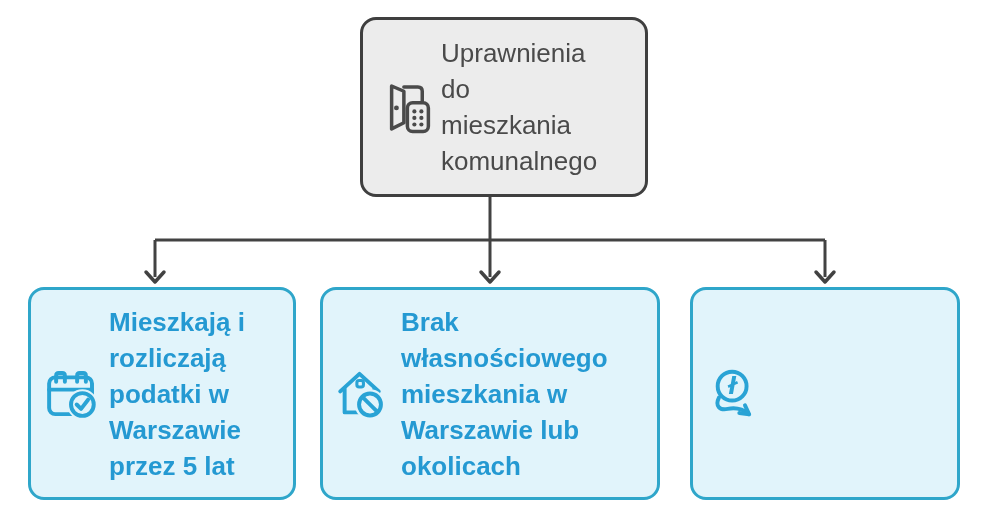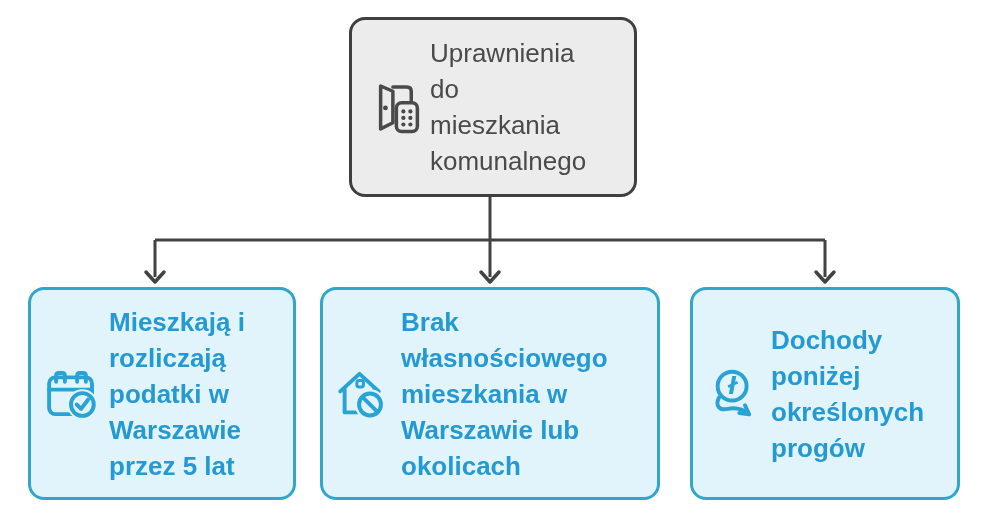--- a/index.html
+++ b/index.html
@@ -16,21 +16,21 @@
     pointer-events:none;
   }
   .node{
     position:absolute;
     box-sizing:border-box;
     display:flex;
     align-items:center;
     border-radius:16px;
   }
   .root-node{
-    left:349px;top:17px;width:288px;height:180px;
+    left:360px;top:17px;width:288px;height:180px;
     background:#ececec;
     border:3px solid #3f3f3f;
     padding-left:12px;
   }
   .root-label{
     color:#4a4a4a;
     font-size:26px;
     line-height:36px;
     font-weight:400;
     white-space:pre-line;
@@ -148,19 +148,15 @@
   <div class="node child-node child-3">
     <span class="icon-wrap blue-icon">
       <svg width="56" height="56" viewBox="0 0 64 64">
         <path d="M16 36 C11 46 17 51 26 49 C36 47 43 49 50 55" stroke="#e1f4fb" stroke-width="10" fill="none" stroke-linecap="round"></path>
         <circle cx="31" cy="23" r="16.5" fill="none" stroke="currentColor" stroke-width="4.5"></circle>
         <text x="31" y="32" text-anchor="middle" font-family="'DejaVu Sans',sans-serif" font-size="26" font-style="italic" font-weight="bold" fill="currentColor">ł</text>
         <path d="M16 36 C11 46 17 51 26 49 C36 47 43 49 50 55" stroke="currentColor" stroke-width="4.5" fill="none" stroke-linecap="round"></path>
         <path d="M45.7 45 L50.5 55.3 L39.2 53.8" stroke="currentColor" stroke-width="4.5" fill="none" stroke-linecap="round" stroke-linejoin="round"></path>
       </svg>
     </span>
-    <span class="child-label">Dochody
-poniżej
-określonych
-progów</span>
   </div>
 
 </div>
 
 </body></html>

